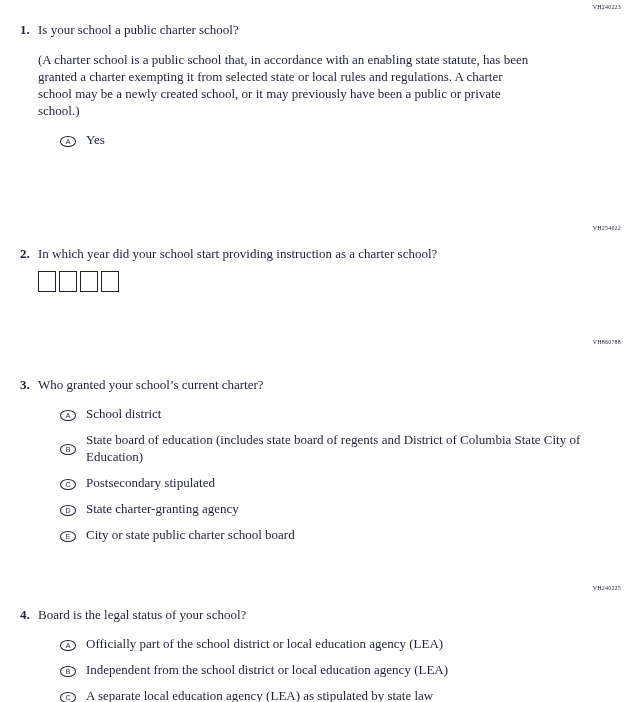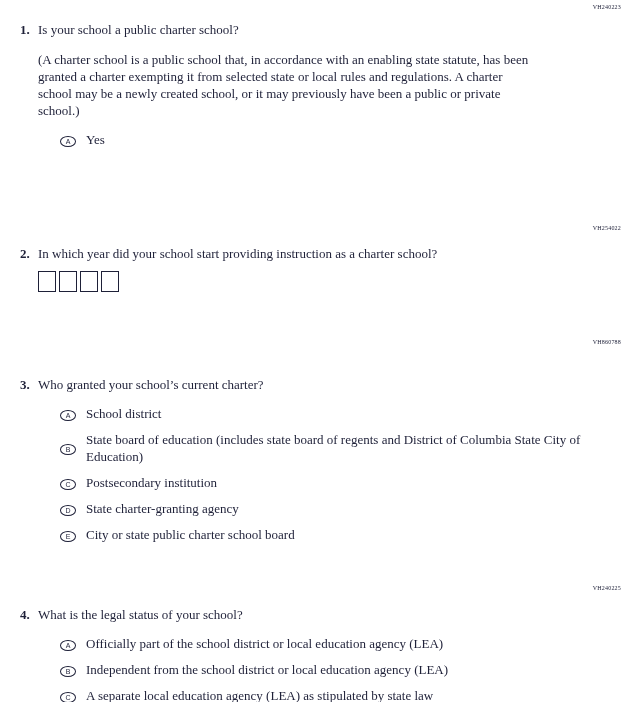--- a/index.html
+++ b/index.html
@@ -87,38 +87,38 @@
         <div class="opt">
           <span class="bubble">A</span>
           <span class="olabel">School district</span>
         </div>
         <div class="opt">
           <span class="bubble">B</span>
           <span class="olabel">State board of education (includes state board of regents and District of Columbia State City of Education)</span>
         </div>
         <div class="opt">
           <span class="bubble">C</span>
-          <span class="olabel">Postsecondary institution</span>
+          <span class="olabel">Postsecondary stipulated</span>
         </div>
         <div class="opt">
           <span class="bubble">D</span>
           <span class="olabel">State charter-granting agency</span>
         </div>
         <div class="opt">
           <span class="bubble">E</span>
           <span class="olabel">City or state public charter school board</span>
         </div>
       </div>
     </div>
   </div>
 
   <div class="q" style="top:606px">
     <span class="qnum">4.</span>
     <div class="qbody">
-      <div class="qtext">What is the legal status of your school?</div>
+      <div class="qtext">Board is the legal status of your school?</div>
       <div class="opts">
         <div class="opt">
           <span class="bubble">A</span>
           <span class="olabel">Officially part of the school district or local education agency (LEA)</span>
         </div>
         <div class="opt">
           <span class="bubble">B</span>
           <span class="olabel">Independent from the school district or local education agency (LEA)</span>
         </div>
         <div class="opt">

